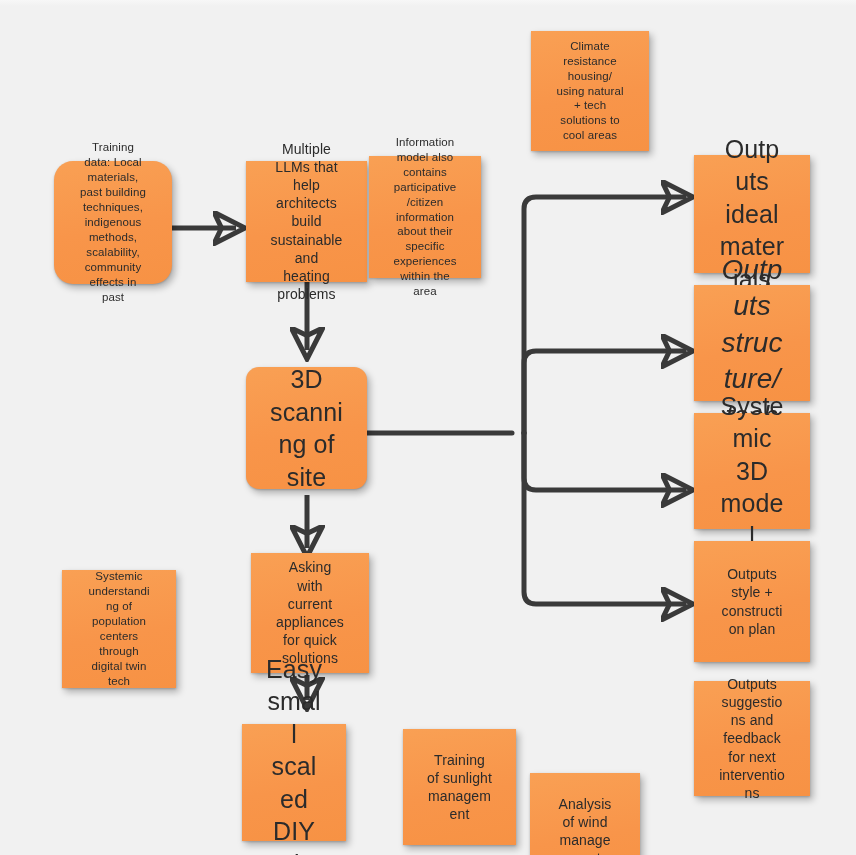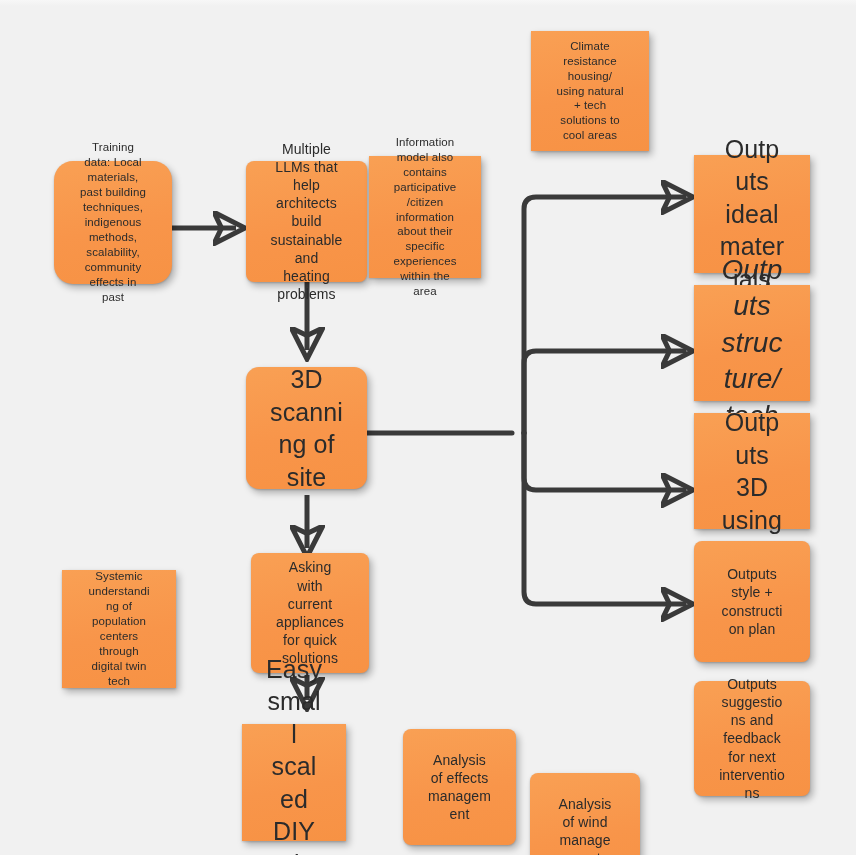--- a/index.html
+++ b/index.html
@@ -35,21 +35,21 @@
     justify-content: center;
     text-align: center;
     padding: 6px 24px;
     line-height: 1.30;
     box-shadow: 3px 4px 7px rgba(0,0,0,0.28), 0 1px 2px rgba(0,0,0,0.18);
     letter-spacing: 0.1px;
     word-break: break-word;
   }
   .note .txt { display: block; width: 100%; }
   .s-sm  { font-size: 11.5px; }
-  .s-md  { font-size: 14px; border-radius: 8px; }
+  .s-md  { font-size: 14px; }
   .s-lg  { font-size: 28px; font-style: italic; }
   .s-xl  { font-size: 25px; }
   svg.links {
     position: absolute;
     left: 0; top: 0;
     width: 856px; height: 855px;
     overflow: visible;
     pointer-events: none;
   }
   svg.links path, svg.links line { fill: none; stroke: #3a3a3a; }
@@ -110,21 +110,21 @@
 
   <div class="note s-lg" style="left:694px;top:285px;width:116px;height:116px;">
     <span class="txt">Outputs structure/ tech</span>
   </div>
 
   <div class="note s-xl" style="left:246px;top:367px;width:121px;height:122px;border-radius:13px;">
     <span class="txt">3D scanning of site</span>
   </div>
 
   <div class="note s-xl" style="left:694px;top:413px;width:116px;height:116px;">
-    <span class="txt">Outputs 3D using</span>
+    <span class="txt">Systemic 3D model</span>
   </div>
 
   <div class="note s-sm" style="left:62px;top:570px;width:114px;height:118px;">
     <span class="txt">Systemic understanding of population centers through digital twin tech</span>
   </div>
 
   <div class="note s-md" style="left:251px;top:553px;width:118px;height:120px;">
     <span class="txt">Asking with current appliances for quick solutions</span>
   </div>
 
@@ -134,20 +134,20 @@
 
   <div class="note s-md" style="left:694px;top:681px;width:116px;height:115px;">
     <span class="txt">Outputs suggestions and feedback for next interventions</span>
   </div>
 
   <div class="note s-xl" style="left:242px;top:724px;width:104px;height:117px;">
     <span class="txt">Easy small scaled DIY solutions</span>
   </div>
 
   <div class="note s-md" style="left:403px;top:729px;width:113px;height:116px;">
-    <span class="txt">Analysis of effects management</span>
+    <span class="txt">Training of sunlight management</span>
   </div>
 
   <div class="note s-md" style="left:530px;top:729px;width:110px;height:116px;margin-top:44px;">
     <span class="txt">Analysis of wind management</span>
   </div>
 
 </div>
 
 </body></html>

